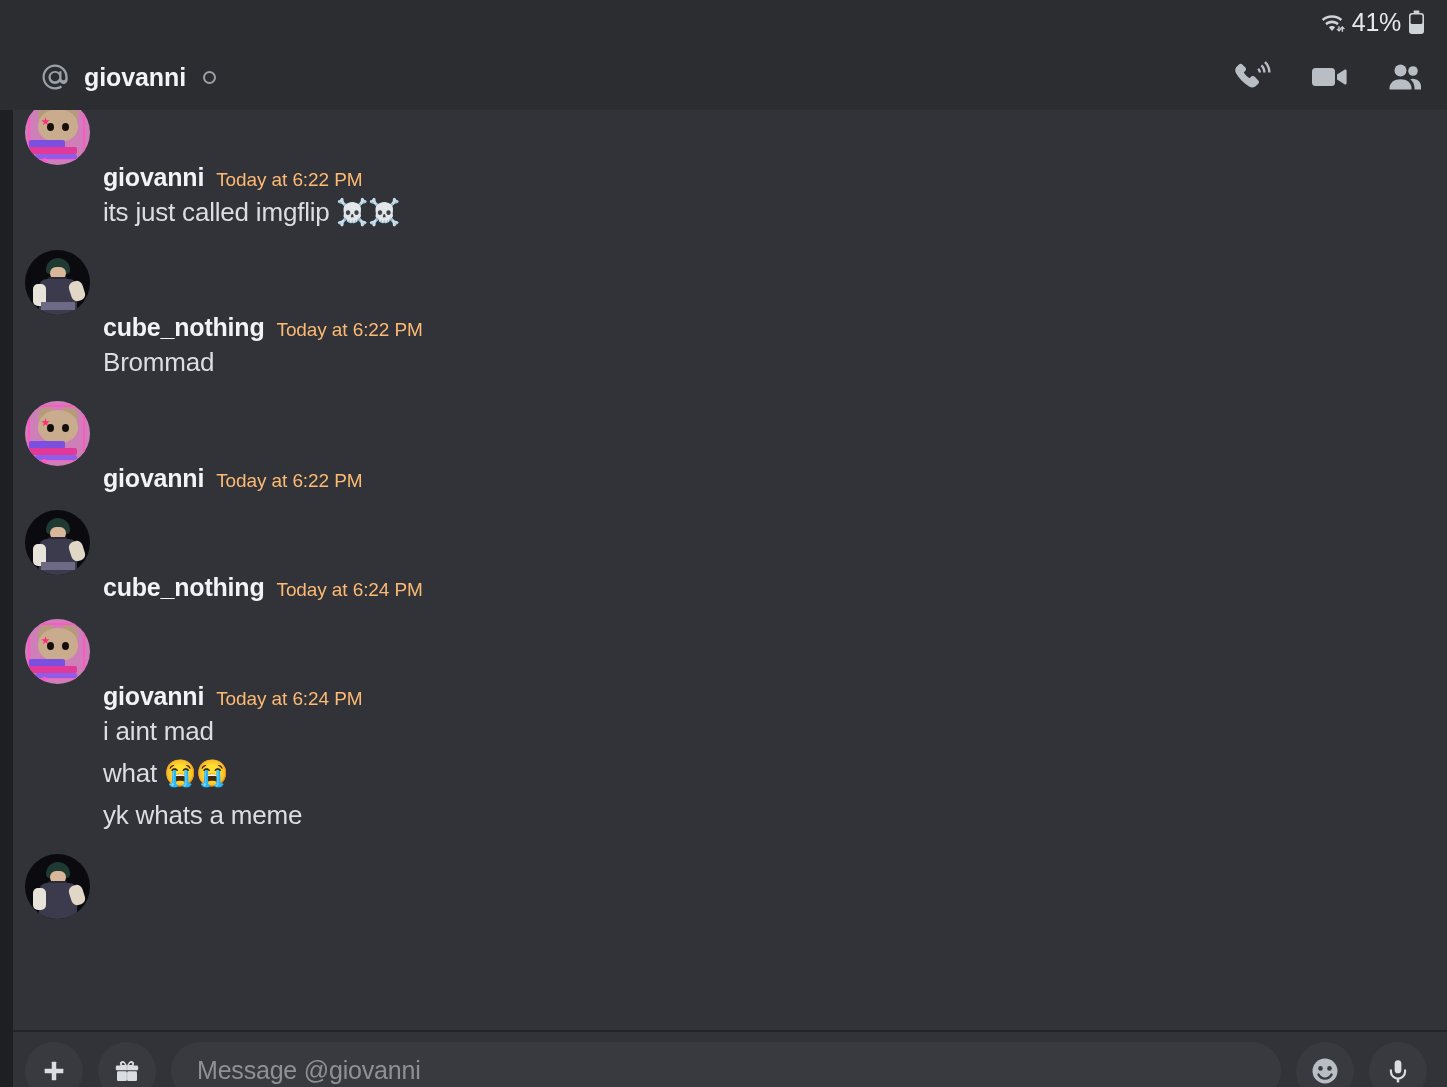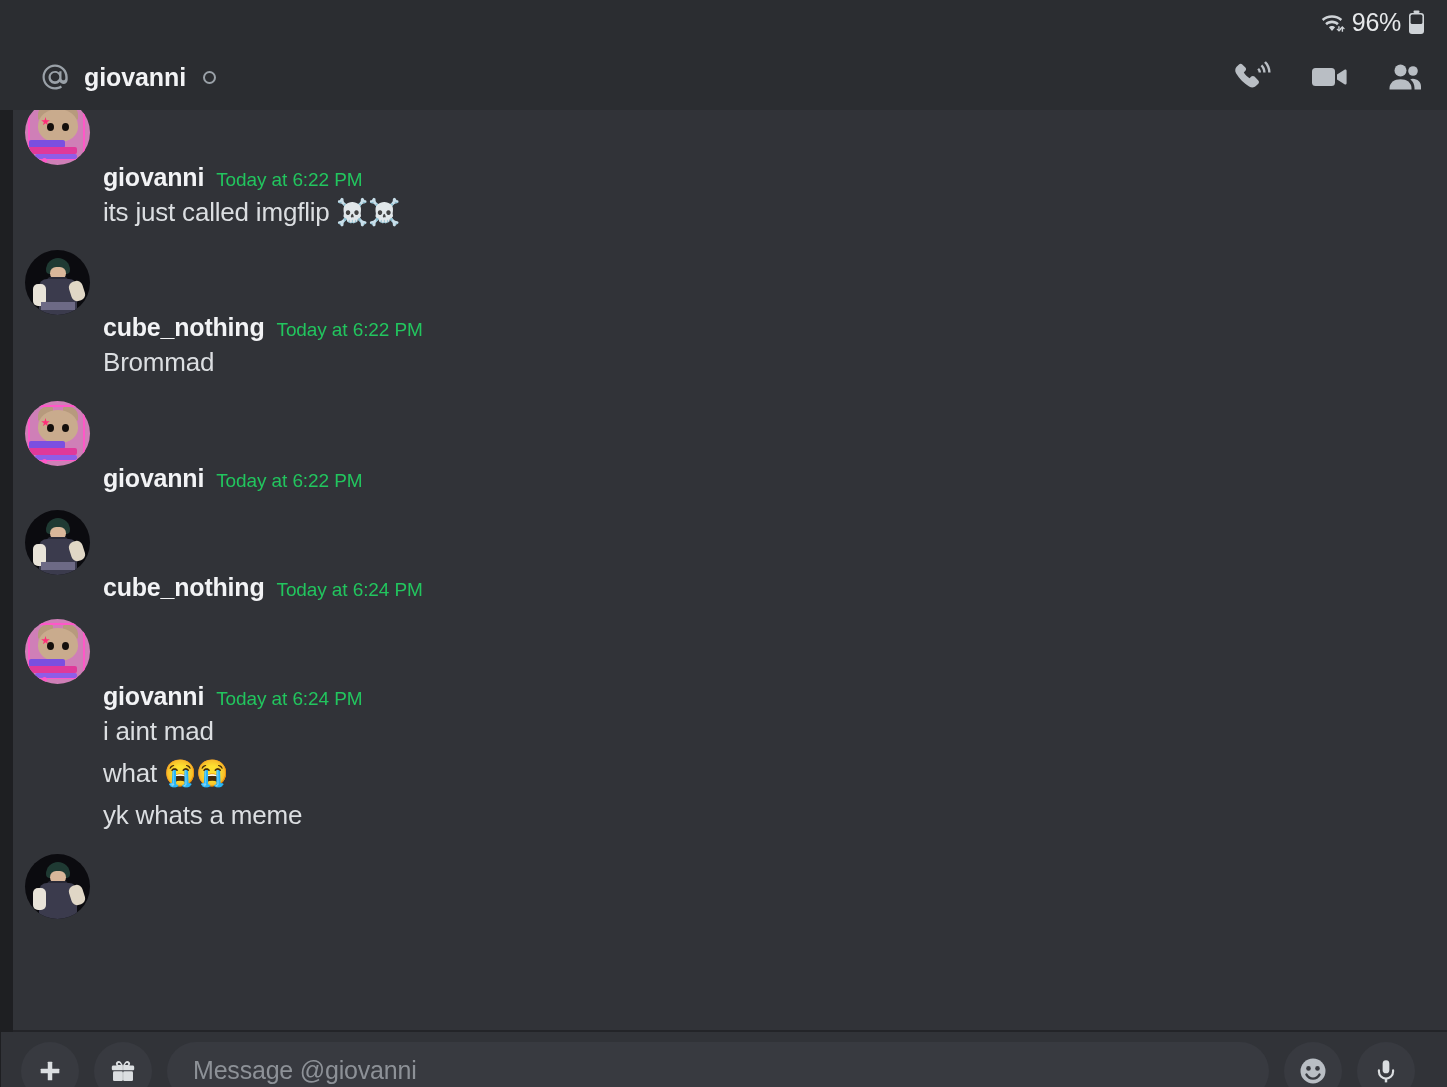--- a/index.html
+++ b/index.html
@@ -65,21 +65,21 @@
   .avatar {
     position:absolute; left:12px; width:65px; height:65px;
     border-radius:50%; overflow:hidden; background:#111;
   }
   .msg-body { padding-left:90px; }
 
   .msg-head { display:flex; align-items:baseline; gap:12px; line-height:1.0; }
   .author {
     color:#f2f3f5; font-size:25px; font-weight:bold; letter-spacing:-0.2px;
   }
-  .timestamp { color:#22c55e; font-size:19px; letter-spacing:-0.1px; }
+  .timestamp { color:#fdba74; font-size:19px; letter-spacing:-0.1px; }
 
   .msg-line {
     color:#dbdee1; font-size:26px; line-height:40px;
     letter-spacing:-0.2px; padding-top:2px; white-space:pre-wrap;
   }
 
   
   .av-cube { background:#0b0b0f; position:relative; }
   .av-cube .hair {
     position:absolute; left:21px; top:8px; width:24px; height:16px;
@@ -161,23 +161,23 @@
     position:absolute; left:16px; top:17px; width:9px; height:9px;
     background:#ff2d78; clip-path:polygon(50% 0,61% 35%,98% 35%,68% 57%,79% 91%,50% 70%,21% 91%,32% 57%,2% 35%,39% 35%);
   }
 
   
   .composer-sep {
     position:absolute; left:13px; top:1030px; width:1434px; height:2px;
     background:#232428; z-index:9;
   }
   .composer {
-    position:absolute; left:1px; top:1032px; width:1434px; height:55px;
+    position:absolute; left:13px; top:1032px; width:1434px; height:55px;
     background:#313338; display:flex; align-items:center;
-    padding:0 20px 0 20px; gap:15px; z-index:9;
+    padding:0 20px 0 12px; gap:15px; z-index:9;
   }
   .circle-btn {
     width:58px; height:58px; border-radius:50%; background:#383a40;
     flex:none; display:flex; align-items:center; justify-content:center;
     position:relative; top:11px;
   }
   .msg-input {
     flex:1; height:58px; background:#383a40; border-radius:29px;
     display:flex; align-items:center; padding:0 26px;
     position:relative; top:11px; overflow:hidden;
@@ -198,21 +198,21 @@
     <div class="status-right">
       <span class="wifi-icon">
         <svg viewBox="0 0 26 22" width="26" height="22">
           <path d="M13 4.2c4 0 7.6 1.5 10.2 3.9l-1.7 1.9C19.3 8 16.3 6.8 13 6.8S6.7 8 4.5 10L2.8 8.1C5.4 5.7 9 4.2 13 4.2z" fill="#cfd3d7"></path>
           <path d="M13 9.6c2.6 0 5 1 6.8 2.6l-1.8 2c-1.4-1.2-3.1-1.9-5-1.9s-3.6.7-5 1.9l-1.8-2C8 10.6 10.4 9.6 13 9.6z" fill="#cfd3d7"></path>
           <path d="M13 15c1.2 0 2.3.5 3.1 1.3L13 20l-3.1-3.7c.8-.8 1.9-1.3 3.1-1.3z" fill="#cfd3d7"></path>
           <path d="M19.2 15.2l1.4 0 0 3.3 1.1-1.1.8.9-2.5 2.5-2.5-2.5.8-.9 1 1z" fill="#cfd3d7"></path>
           <path d="M24.1 20.7l-1.4 0 0-3.3-1.1 1.1-.8-.9 2.5-2.5 2.5 2.5-.8.9-1-1z" fill="#cfd3d7"></path>
         </svg>
       </span>
-      <span class="battery-pct">96%</span>
+      <span class="battery-pct">41%</span>
       <span class="battery-icon">
         <svg viewBox="0 0 17 25" width="17" height="25">
           <rect x="5.5" y="0.5" width="6" height="2.5" rx="1" fill="#cfd3d7"></rect>
           <rect x="1" y="3" width="15" height="21" rx="3" fill="#cfd3d7"></rect>
           <rect x="2.6" y="4.6" width="11.8" height="9.5" rx="1.6" fill="#2b2d31"></rect>
         </svg>
       </span>
     </div>
   </div>
 

